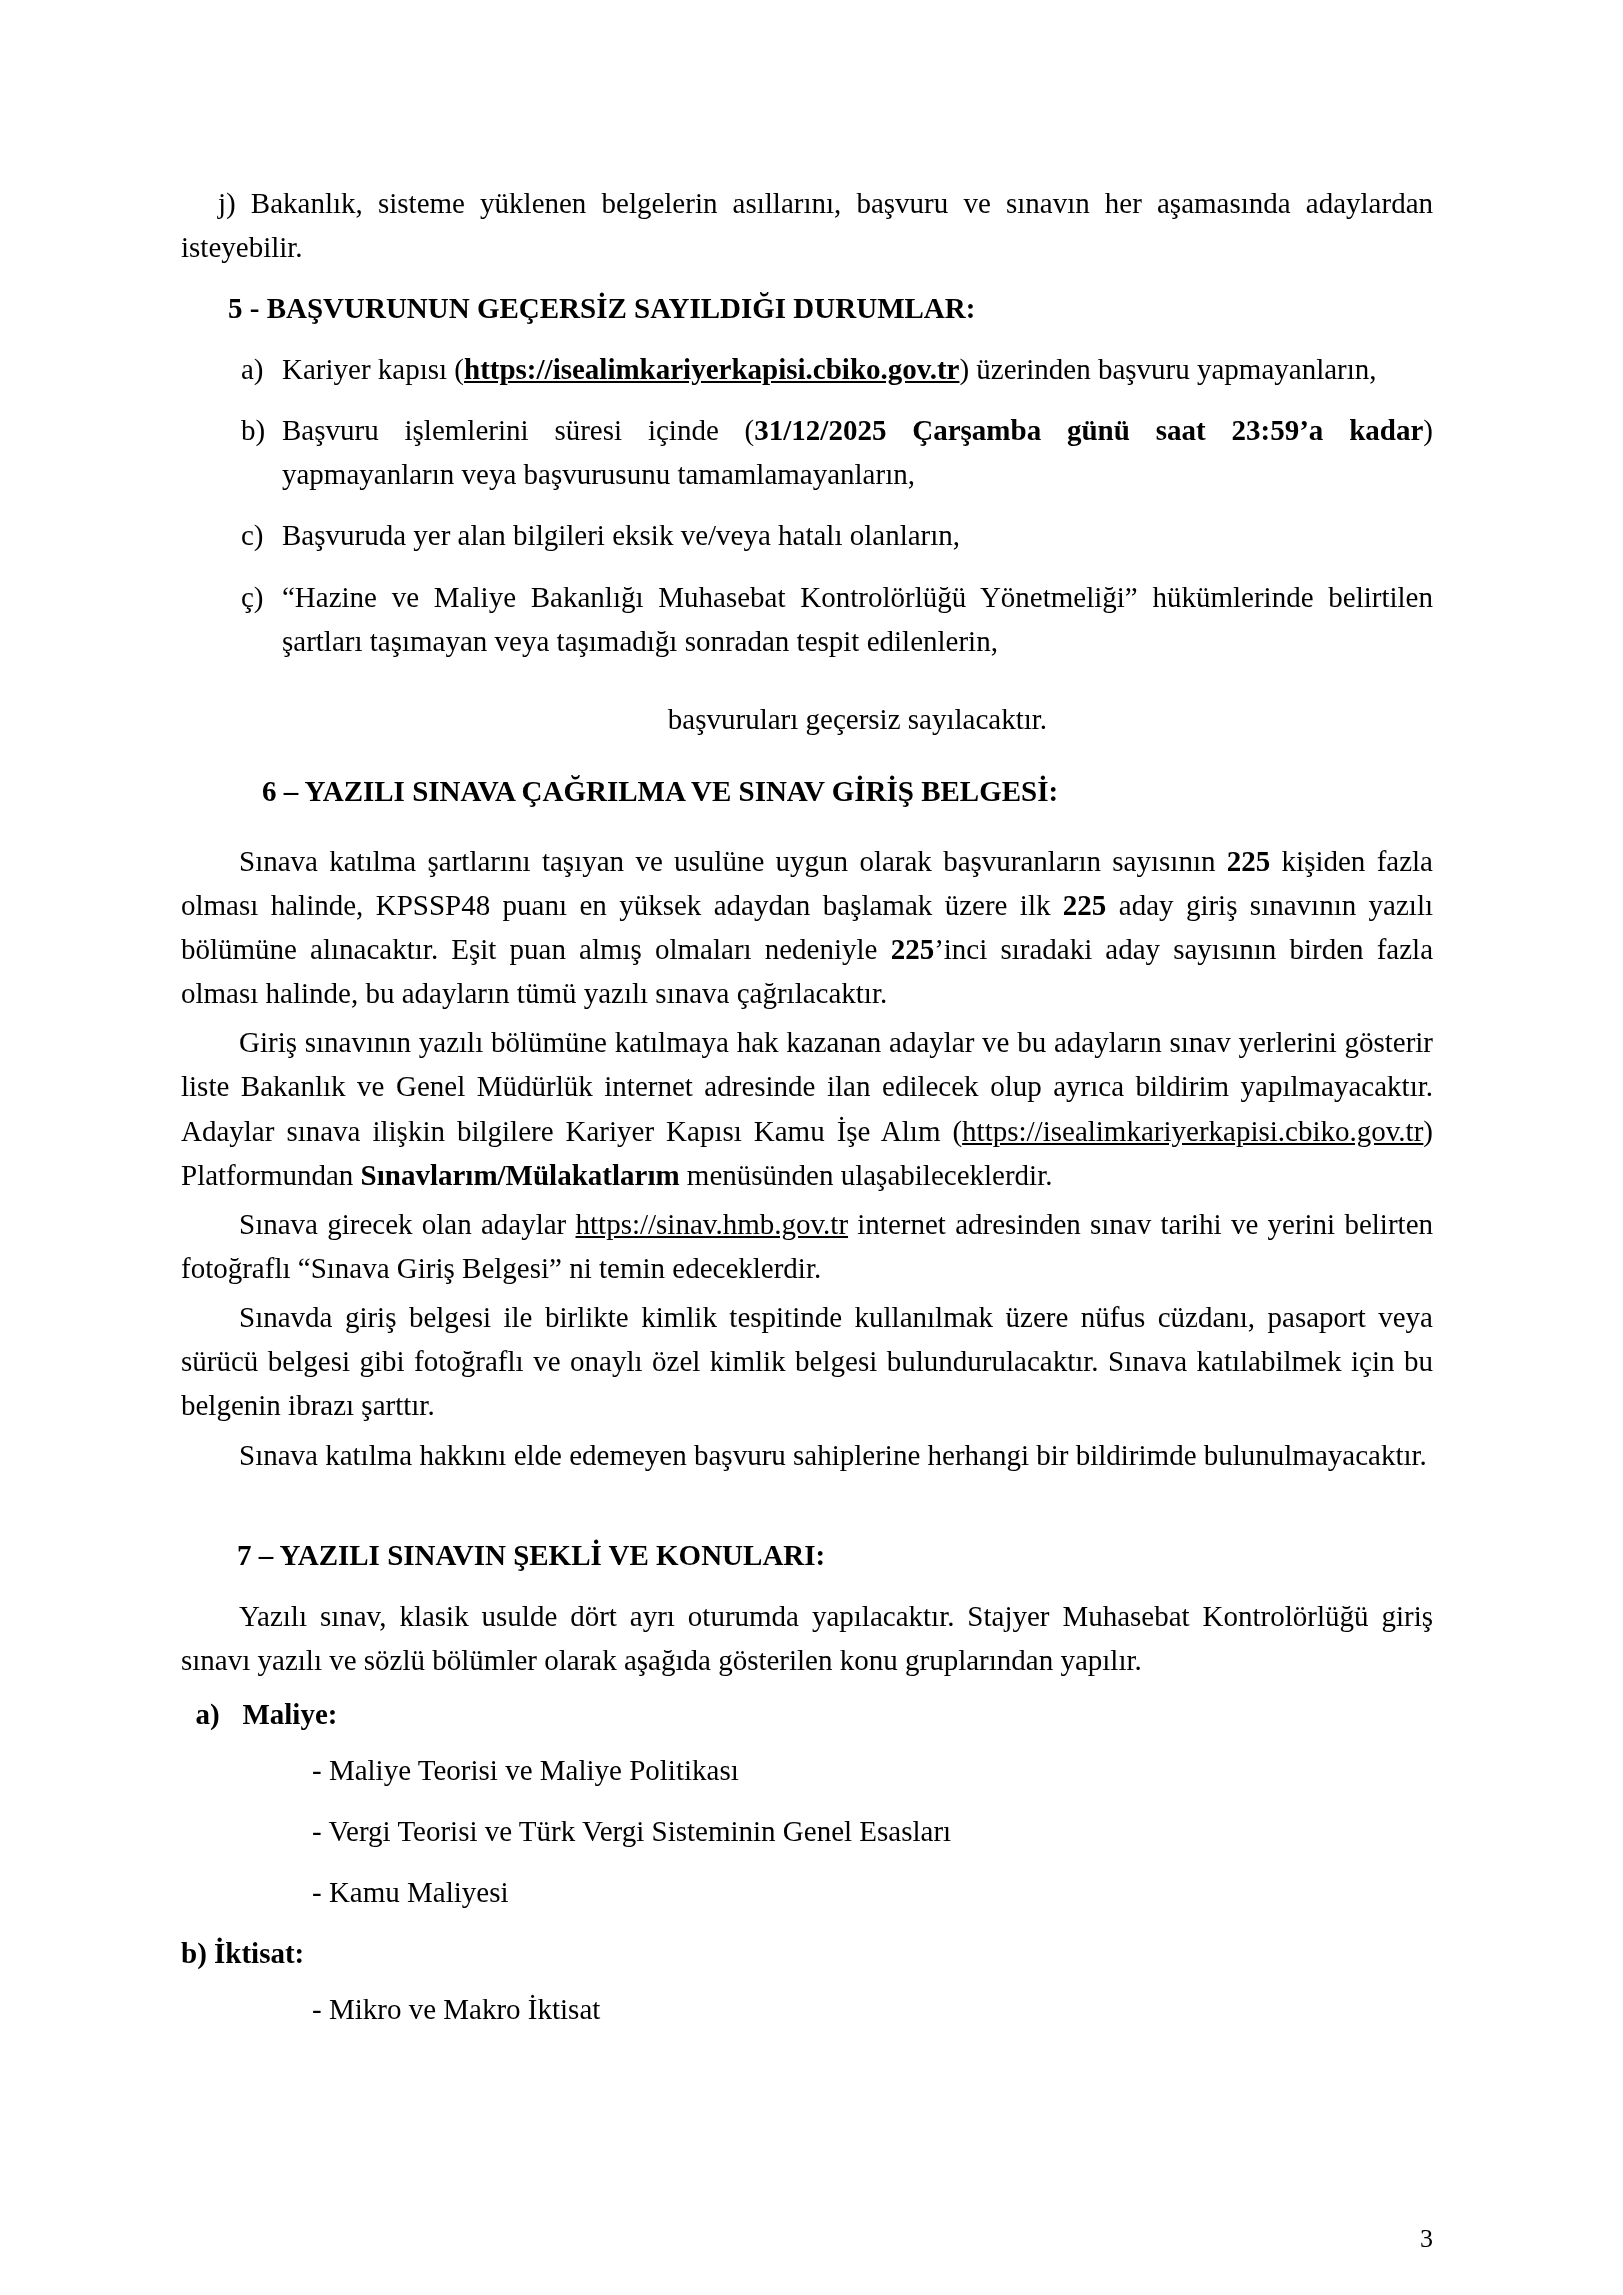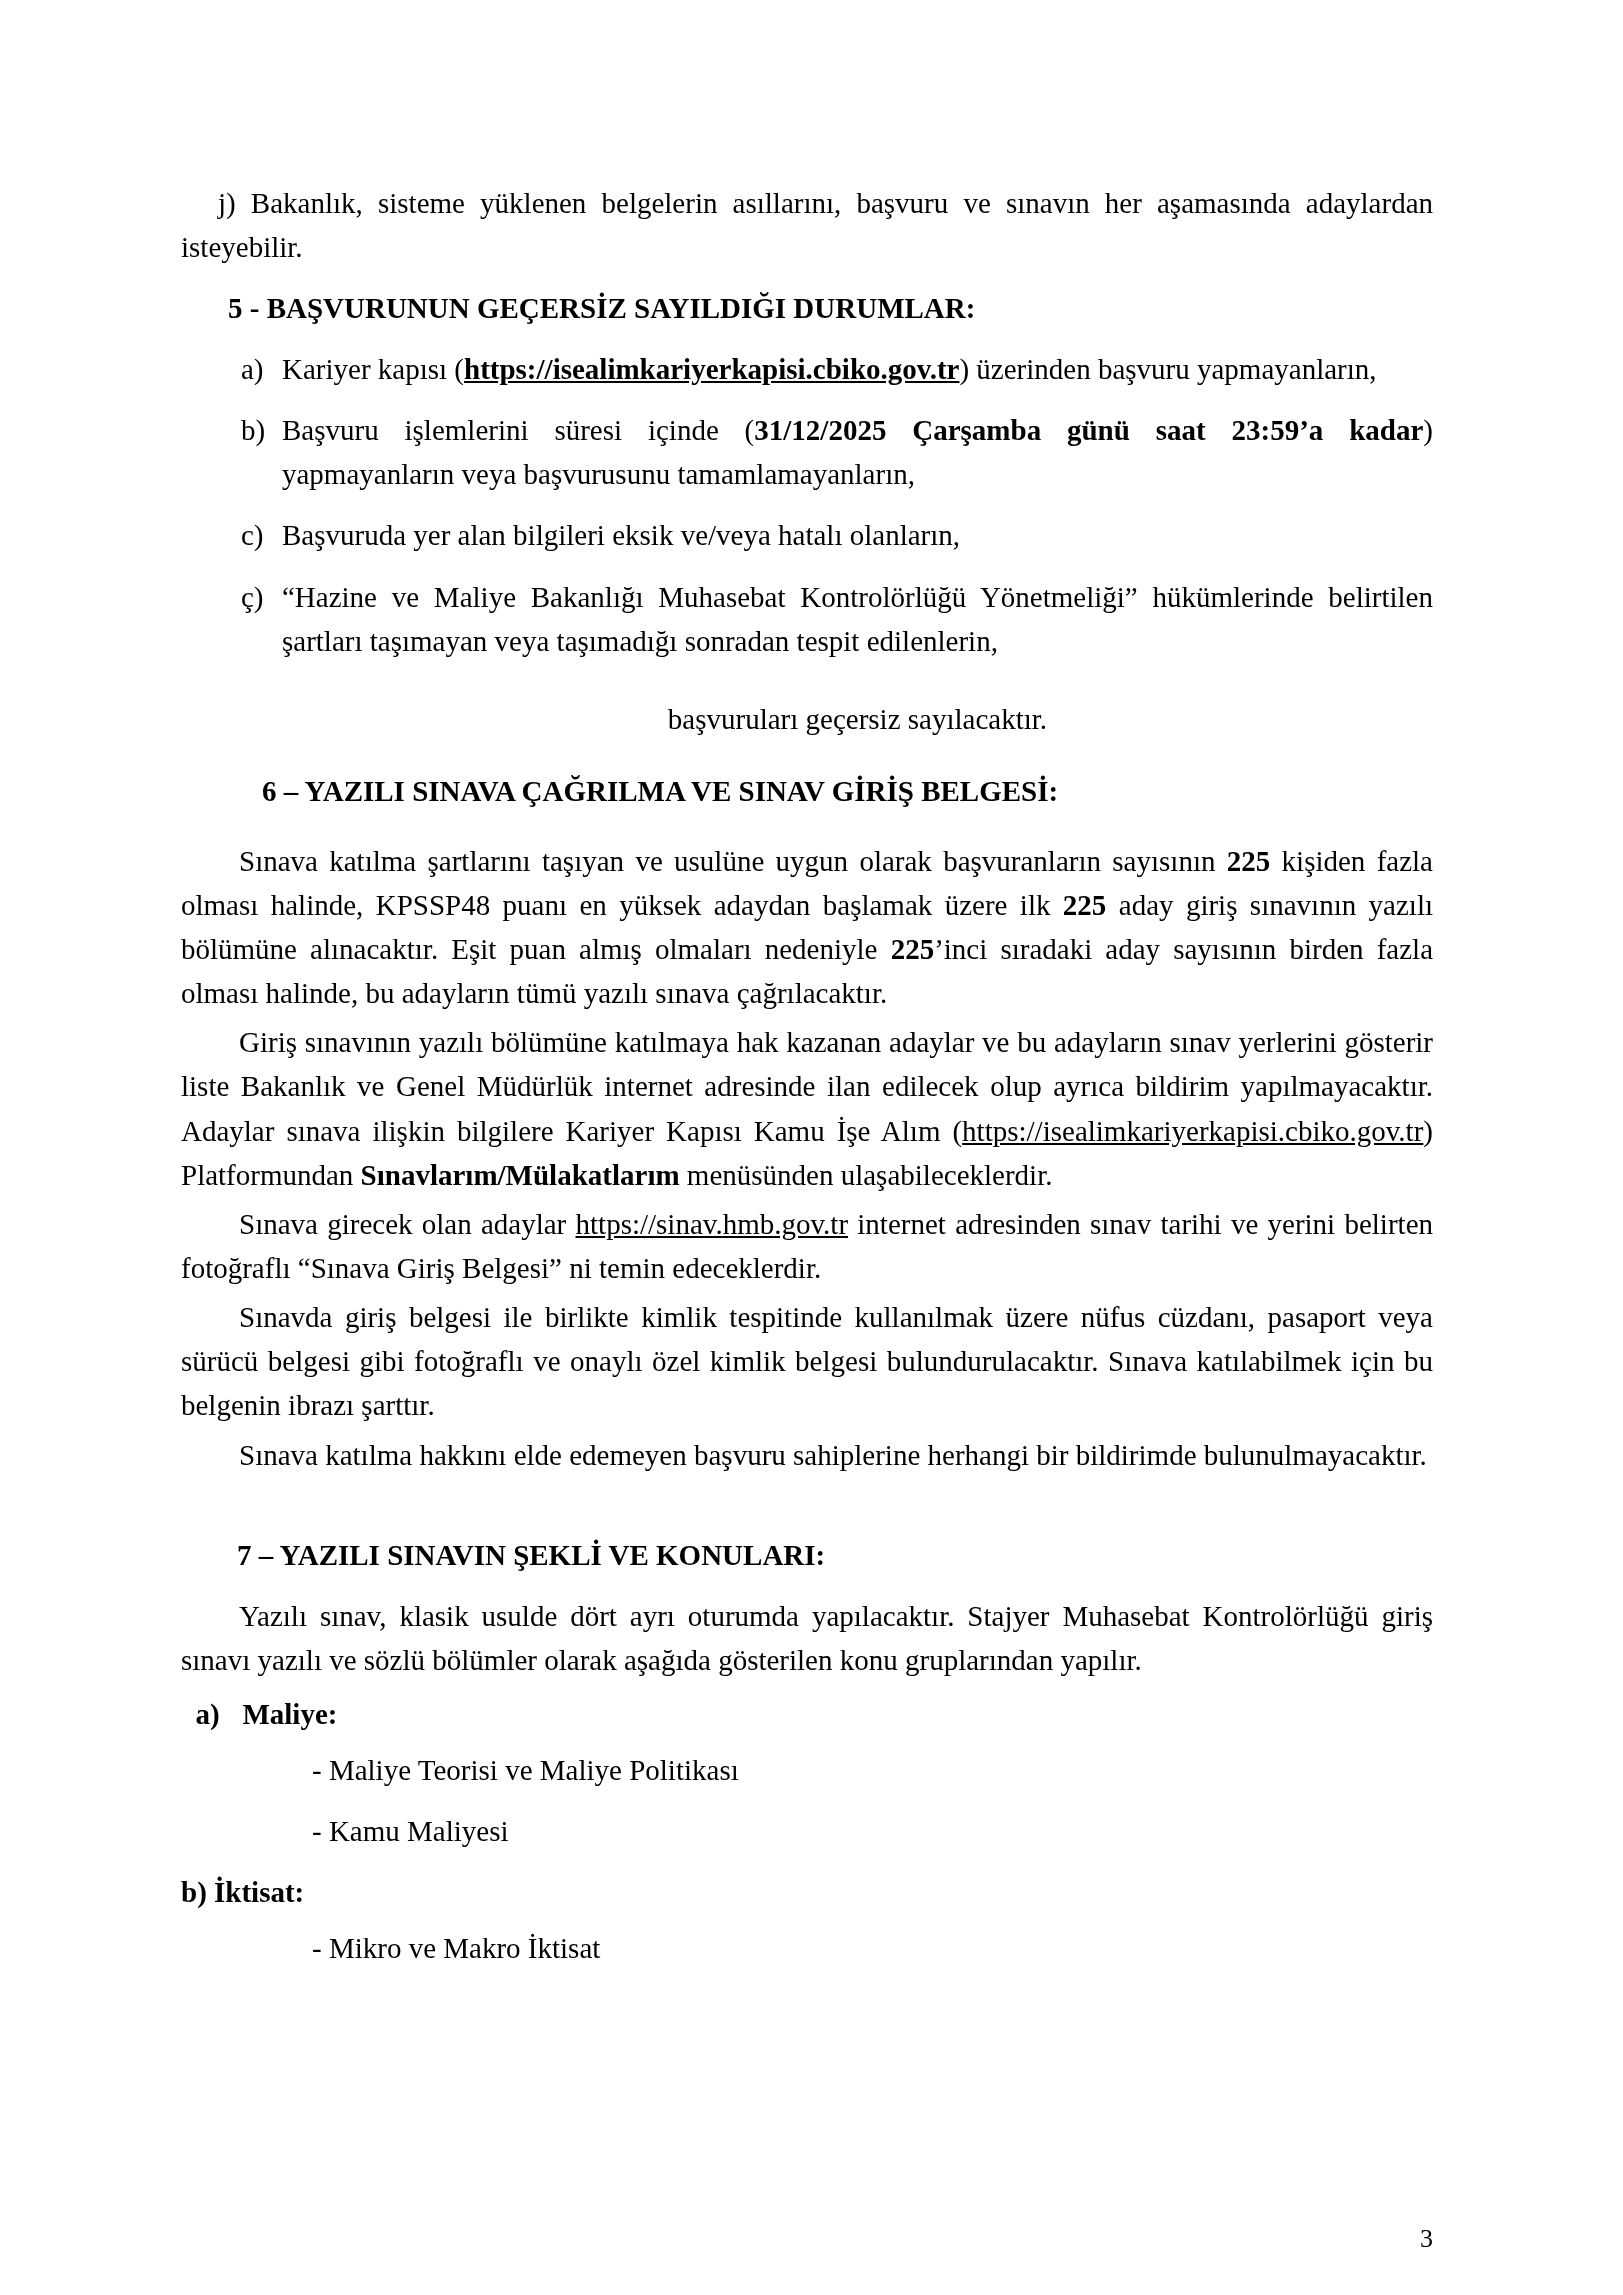--- a/index.html
+++ b/index.html
@@ -163,20 +163,21 @@
     <p class="body-para">Sınava katılma hakkını elde edemeyen başvuru sahiplerine herhangi bir bildirimde bulunulmayacaktır.</p>
 
     <p class="heading heading-7">7 – YAZILI SINAVIN ŞEKLİ VE KONULARI:</p>
 
     <p class="body-para">Yazılı sınav, klasik usulde dört ayrı oturumda yapılacaktır. Stajyer Muhasebat Kontrolörlüğü giriş sınavı yazılı ve sözlü bölümler olarak aşağıda gösterilen konu gruplarından yapılır.</p>
 
     <div class="subject-group">
       <p class="subject-head indent-a"><span class="marker">a)</span><span>Maliye:</span></p>
       <ul class="subject-items">
         <li>- Maliye Teorisi ve Maliye Politikası</li>
+        <li>- Vergi Teorisi ve Türk Vergi Sisteminin Genel Esasları</li>
         <li>- Kamu Maliyesi</li>
       </ul>
     </div>
 
     <div class="subject-group">
       <p class="subject-head indent-b"><span>b)</span>&nbsp;<span>İktisat:</span></p>
       <ul class="subject-items">
         <li>- Mikro ve Makro İktisat</li>
       </ul>
     </div>

